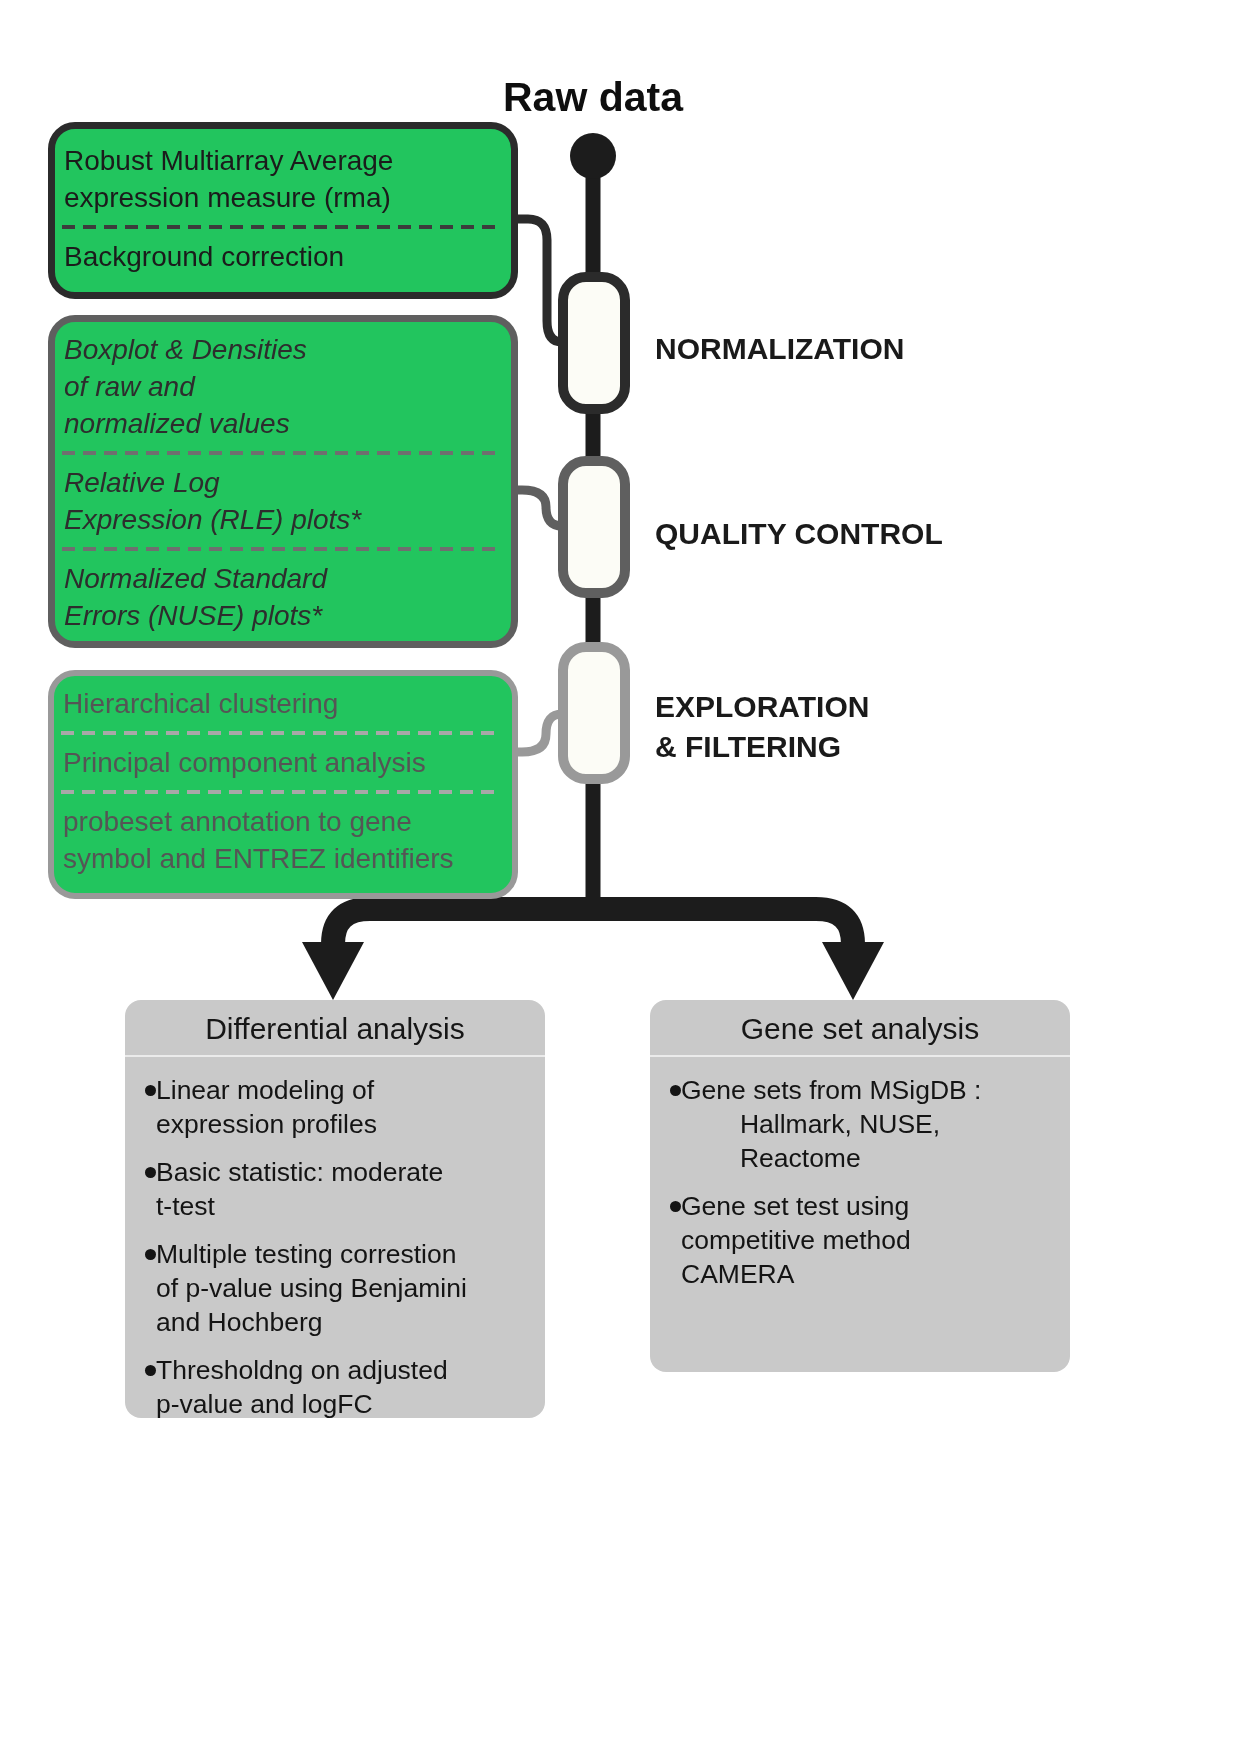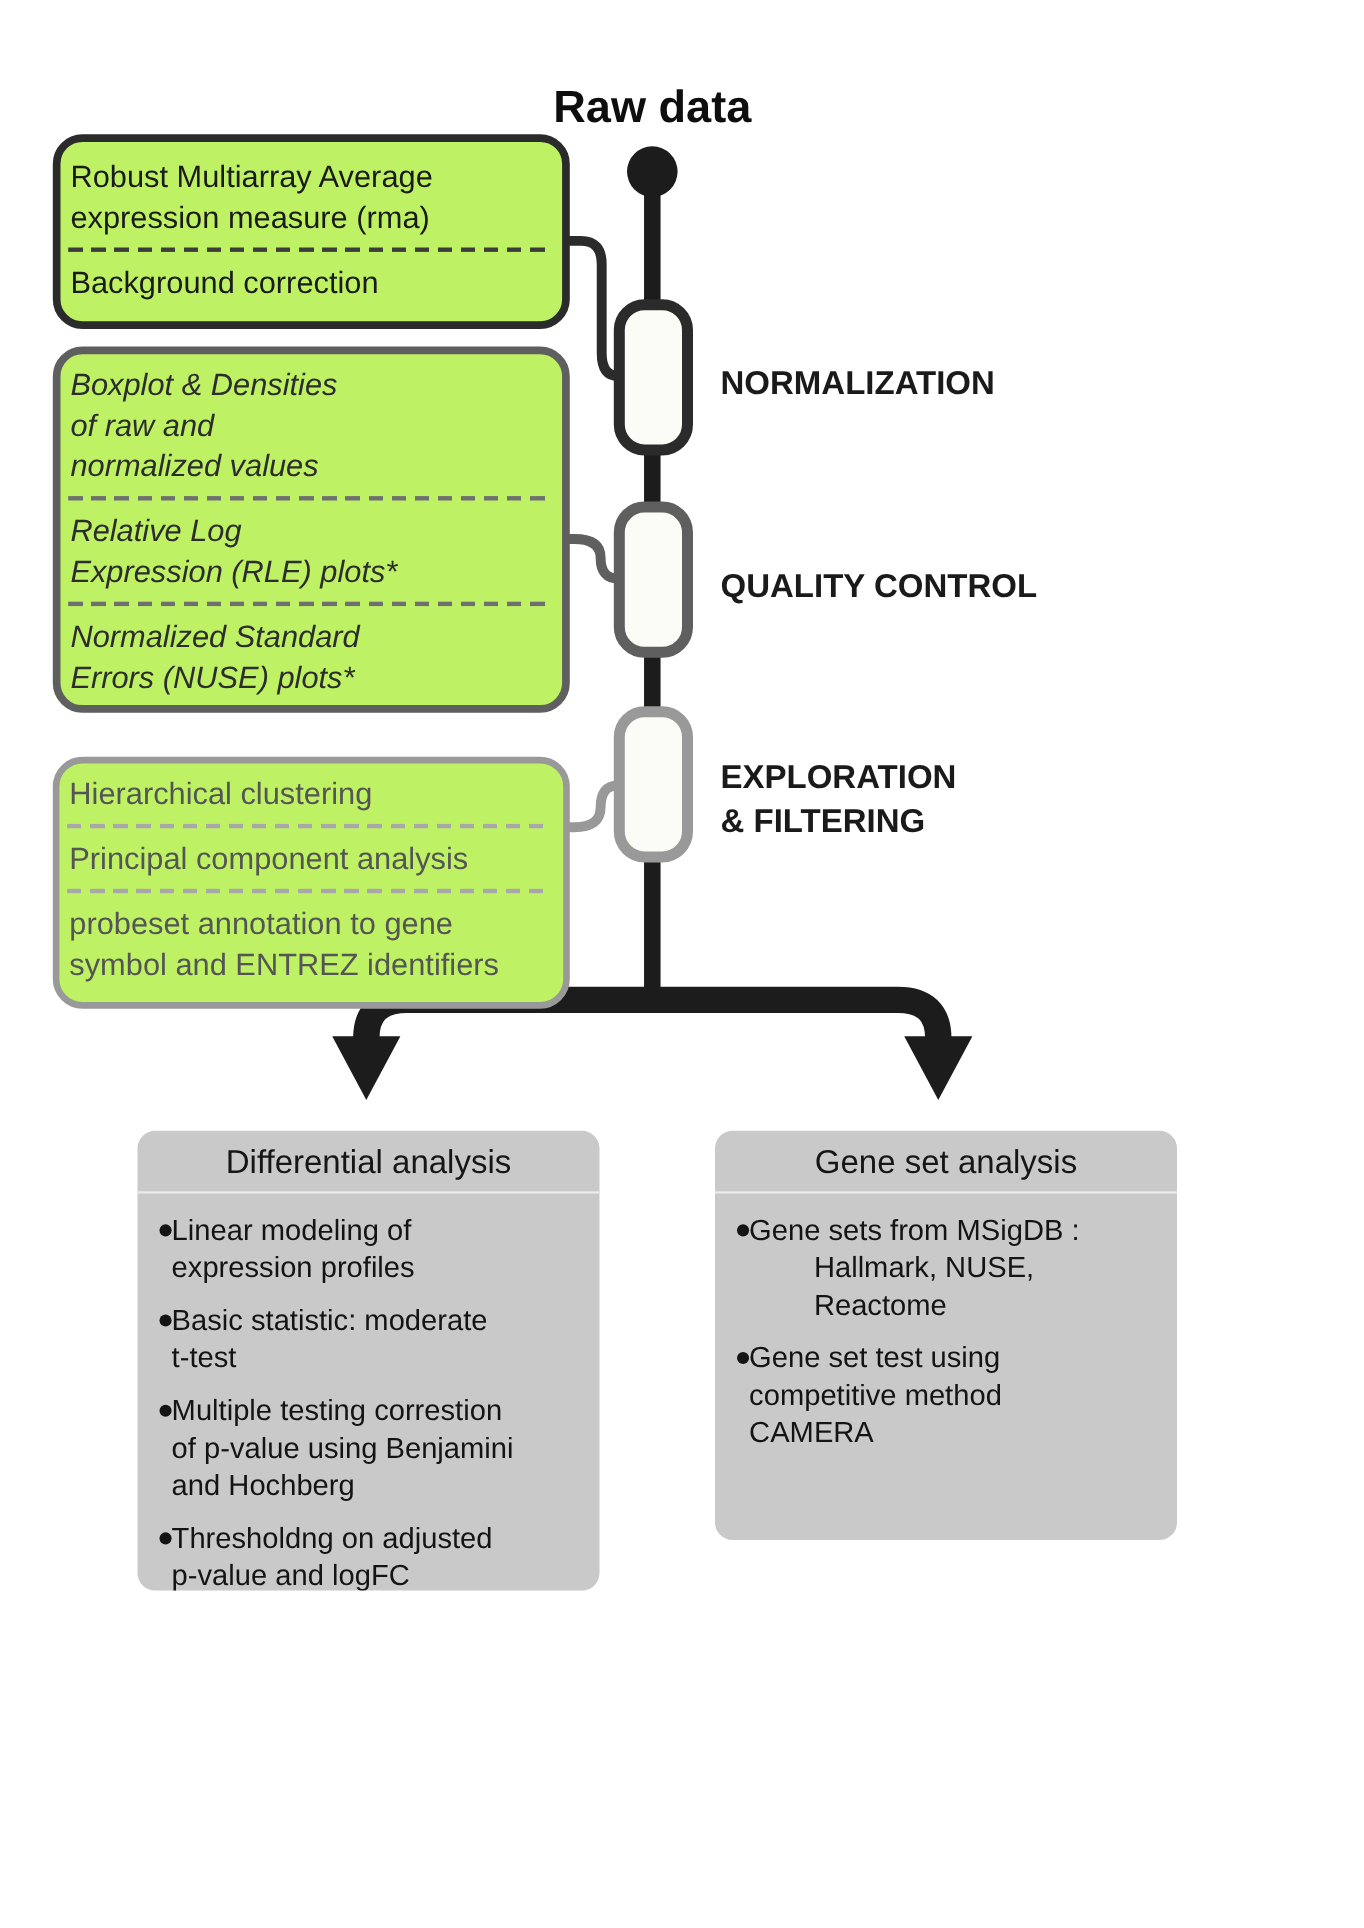--- a/index.html
+++ b/index.html
@@ -17,39 +17,39 @@
   .stage-label {
     position:absolute; left:655px; font-size:30px; font-weight:700;
     color:#1a1a1a; white-space:pre-line; line-height:40px;
   }
   .stage-label-1 { top:329px; }
   .stage-label-2 { top:514px; }
   .stage-label-3 { top:687px; }
 
   .step-box {
     position:absolute; left:48px; width:470px; box-sizing:border-box;
-    border-radius:27px; background:#bef264; display:flex; flex-direction:column;
+    border-radius:27px; background:#22c55e; display:flex; flex-direction:column;
     overflow:hidden;
   }
   .box-1 { top:122px; height:177px; border:7px solid #2b2b2b; color:#1b1b1b; }
   .box-2 { top:315px; height:333px; border:7px solid #5f5f5f; color:#2d2d2d;font-style:italic; }
-  .box-3 { top:688px; height:229px; border:6px solid #999999; color:#555555; }
+  .box-3 { top:670px; height:229px; border:6px solid #999999; color:#555555; }
 
   .step-box .sec {
     padding:9px 12px 9px 9px; font-size:28px; line-height:37px;
     white-space:pre-line;
   }
   .box-1 .sec-first { padding-top:13px; }
   .divider { height:4px; margin:0 12px 0 7px; flex:none; }
   .box-1 .divider { background:repeating-linear-gradient(90deg,#3c3c3c 0 13px,transparent 13px 21px); }
   .box-2 .divider { background:repeating-linear-gradient(90deg,#6f6f6f 0 13px,transparent 13px 21px); }
   .box-3 .divider { background:repeating-linear-gradient(90deg,#a8a8a8 0 13px,transparent 13px 21px); }
 
   .analysis-panel {
-    position:absolute; top:1028px; width:420px; background:#c9c9c9;
+    position:absolute; top:1000px; width:420px; background:#c9c9c9;
     border-radius:16px; box-sizing:border-box; overflow:hidden;
   }
   .panel-left { left:125px; height:418px; }
   .panel-right { left:650px; height:372px; }
   .panel-title { text-align:center; font-size:30px; color:#161616; padding-top:12px; }
   .panel-rule { height:2px; background:#ebebeb; margin-top:9px; }
   .bullet-list { list-style:none; margin:0; padding:16px 14px 0 20px; }
   .bullet-item { display:flex; margin-bottom:14px; }
   .bullet-dot { flex:none; width:11px; height:11px; border-radius:50%; background:#141414; margin-top:12px; }
   .bullet-text { font-size:26.5px; line-height:34px; color:#141414; white-space:pre-wrap; }

